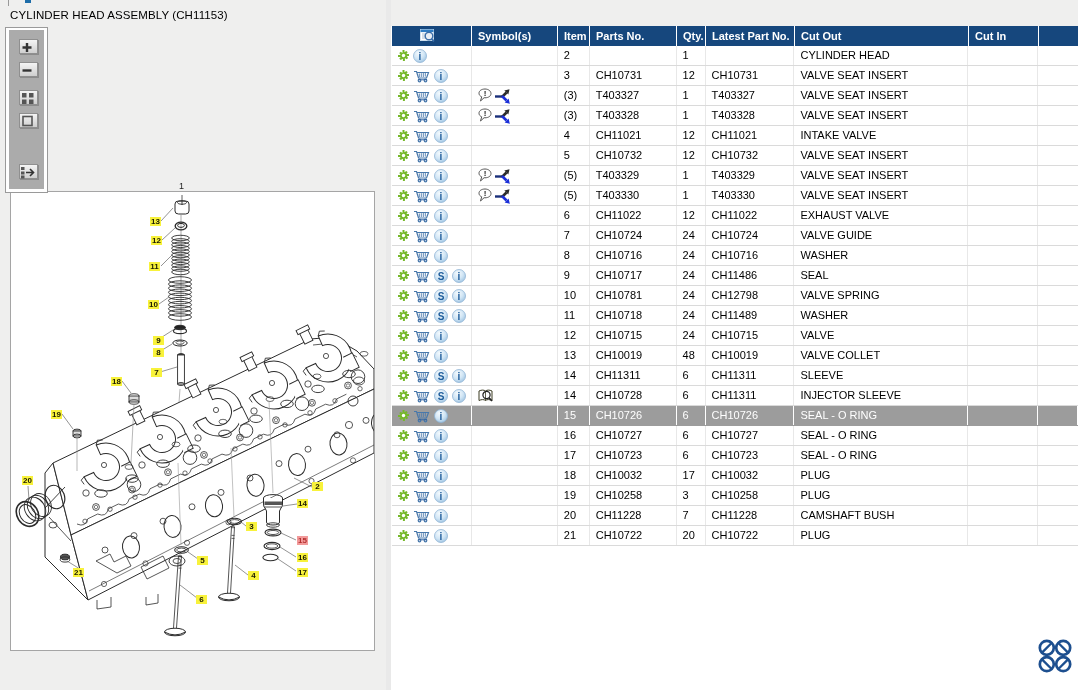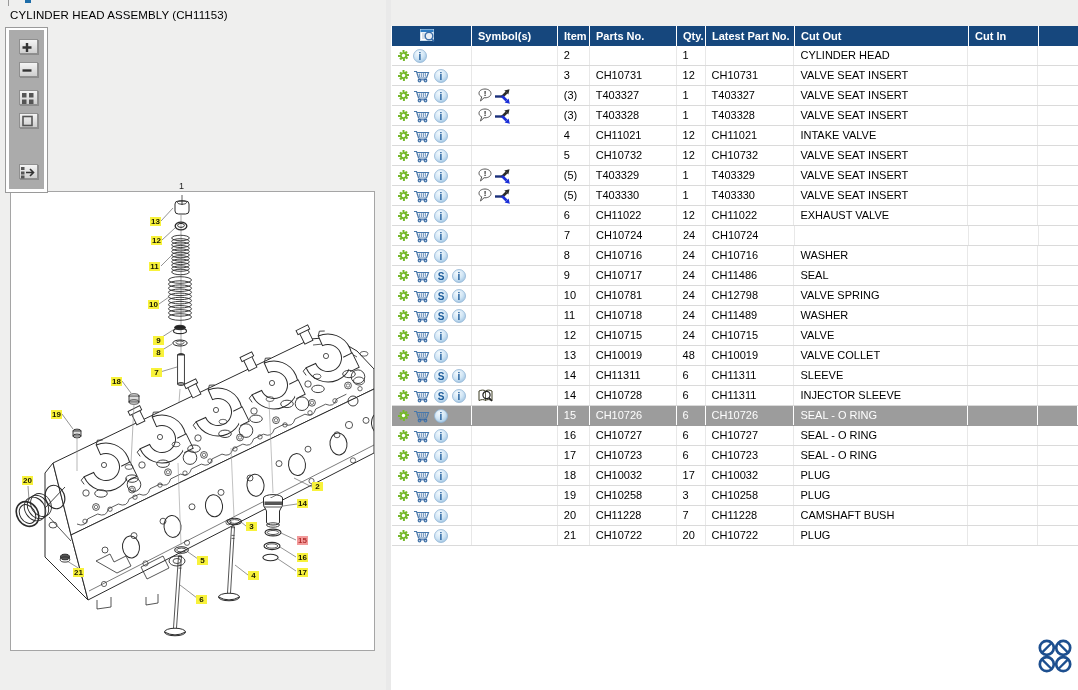--- a/index.html
+++ b/index.html
@@ -634,20 +634,21 @@
         </svg>
         <svg class="ib" width="14" height="14">
           <use href="#iball"></use>
         </svg>
       </div>
       <div class="c cs"></div>
       <div class="c">7</div>
       <div class="c">CH10724</div>
       <div class="c">24</div>
       <div class="c">CH10724</div>
+      <div class="c">VALVE GUIDE</div>
       <div class="c"></div>
       <div class="c cl"></div>
     </div>
     <div class="tr">
       <div class="c ci">
         <svg class="ig" width="11" height="11">
           <use href="#gear"></use>
         </svg>
         <svg class="ic2" width="17" height="14">
           <use href="#cart"></use>

